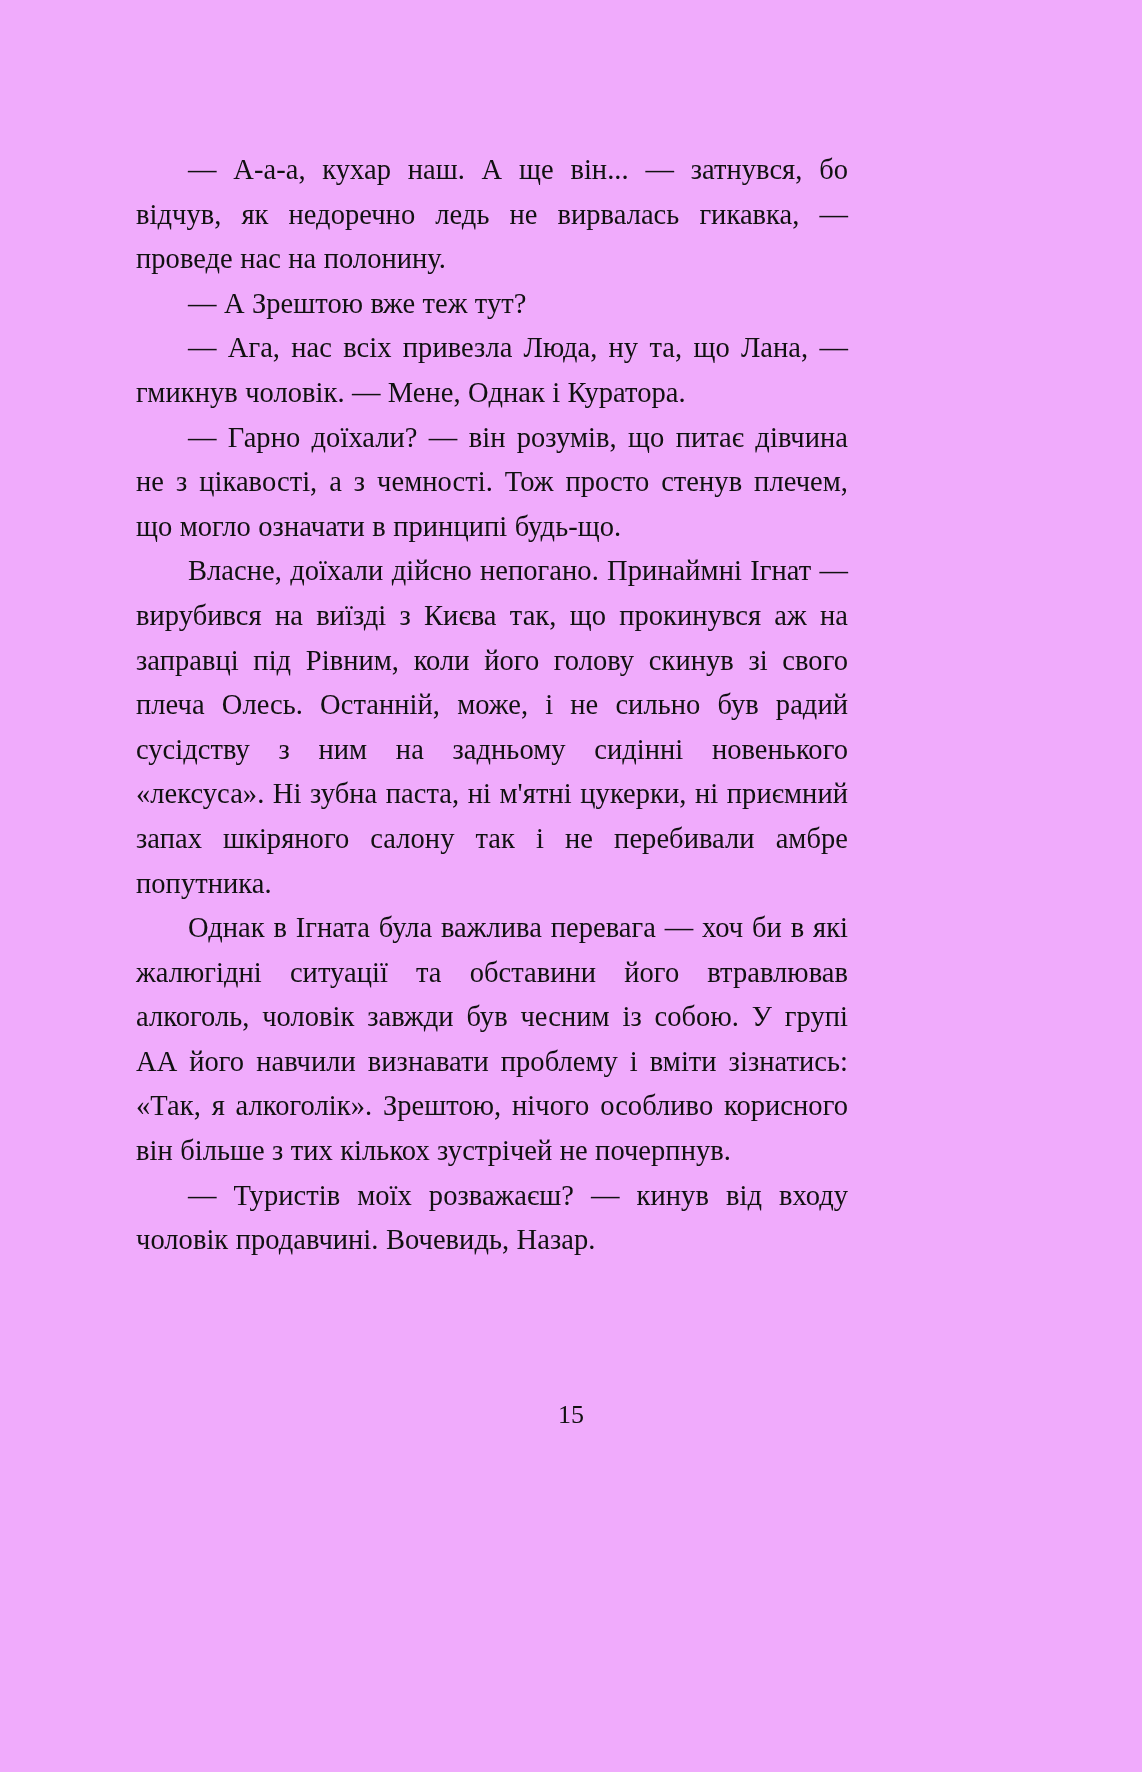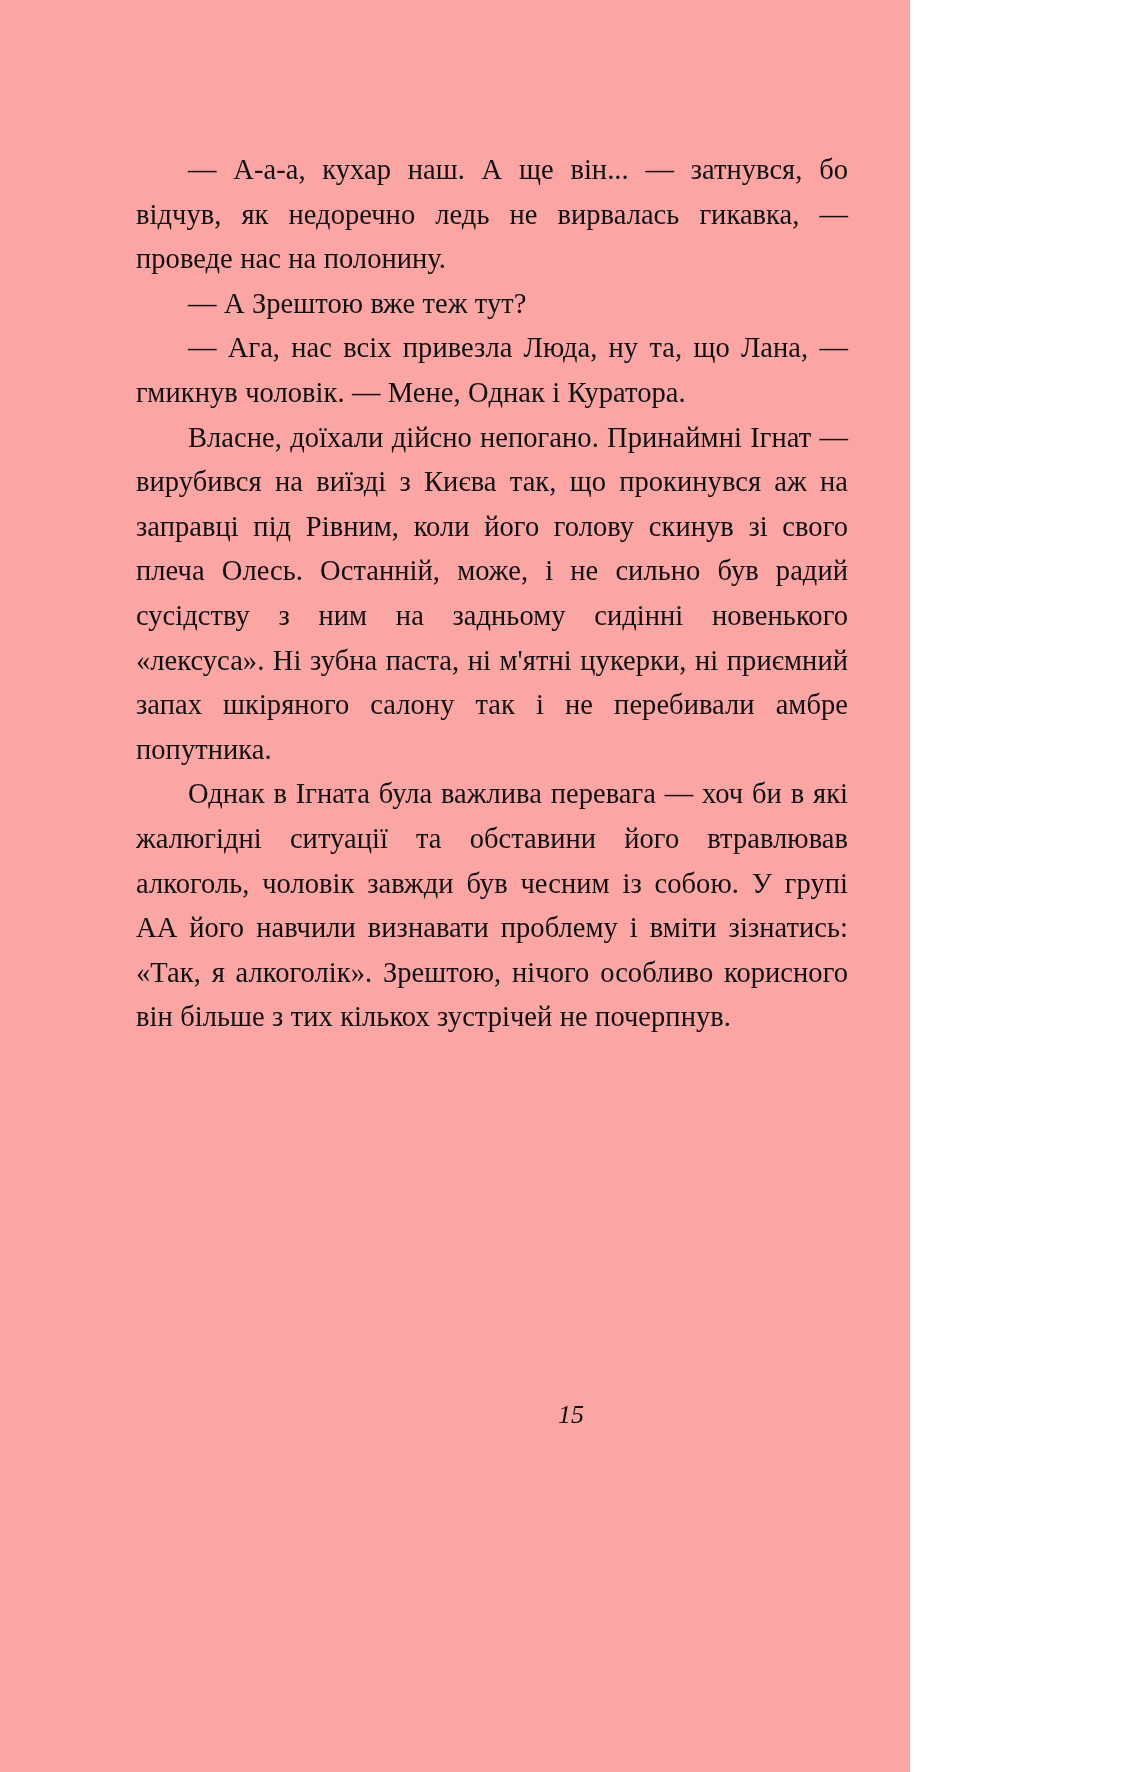--- a/index.html
+++ b/index.html
@@ -9,23 +9,23 @@
   }
   body {
     width: 1142px;
     height: 1772px;
     font-family: "Liberation Serif", "DejaVu Serif", serif;
     color: #000000;
     -webkit-font-smoothing: antialiased;
   }
   .page {
     position: relative;
-    width: 910px;
+    width: 1142px;
     height: 1772px;
-    background: #fca5a5;
+    background: #f0abfc;
     box-sizing: border-box;
   }
   .text-block {
     position: absolute;
     left: 136px;
     top: 148px;
     width: 712px;
   }
   .para {
     margin: 0;
@@ -40,31 +40,32 @@
   }
   .folio {
     position: absolute;
     left: 0;
     top: 1400px;
     width: 1142px;
     text-align: center;
     font-size: 26px;
     line-height: 30px;
     color: #111111;
-    font-style: italic;
   }
 </style>
 </head>
 <body>
 
 <div class="page">
 
   <div class="text-block">
     <p class="para">— А-а-а, кухар наш. А ще він... — затнувся, бо відчув, як недоречно ледь не вирвалась гикавка, —  проведе нас на полонину.</p>
     <p class="para">— А Зрештою вже теж тут?</p>
     <p class="para">— Ага, нас всіх привезла Люда, ну та, що Лана, — гмикнув чоловік. — Мене, Однак і Куратора.</p>
+    <p class="para">— Гарно доїхали? — він розумів, що питає дівчина не з цікавості, а з чемності. Тож просто стенув плечем, що могло означати в принципі будь-що.</p>
     <p class="para">Власне, доїхали дійсно непогано. Принаймні Ігнат — вирубився на виїзді з Києва так, що прокинувся аж на заправці під Рівним, коли його голову скинув зі свого плеча Олесь. Останній, може, і не сильно був радий сусідству з ним на задньому сидінні новенького «лексуса». Ні зубна паста, ні м'ятні цукерки, ні приємний запах шкіряного салону так і не перебивали амбре попутника.</p>
     <p class="para">Однак в Ігната була важлива перевага — хоч би в які жалюгідні ситуації та обставини його втравлював алкоголь, чоловік завжди був чесним із собою. У групі АА його навчили визнавати проблему і вміти зізнатись: «Так, я алкоголік». Зрештою, нічого особливо корисного він більше з тих кількох зустрічей не почерпнув.</p>
+    <p class="para">— Туристів моїх розважаєш? — кинув від входу чоловік продавчині. Вочевидь, Назар.</p>
   </div>
 
   <div class="folio">15</div>
 
 </div>
 
 </body></html>

